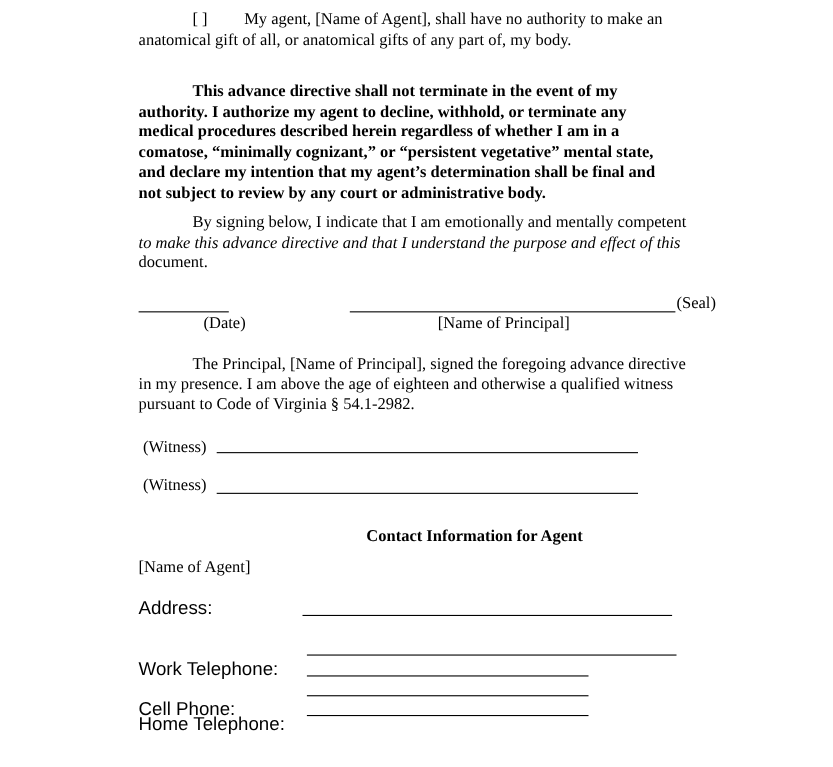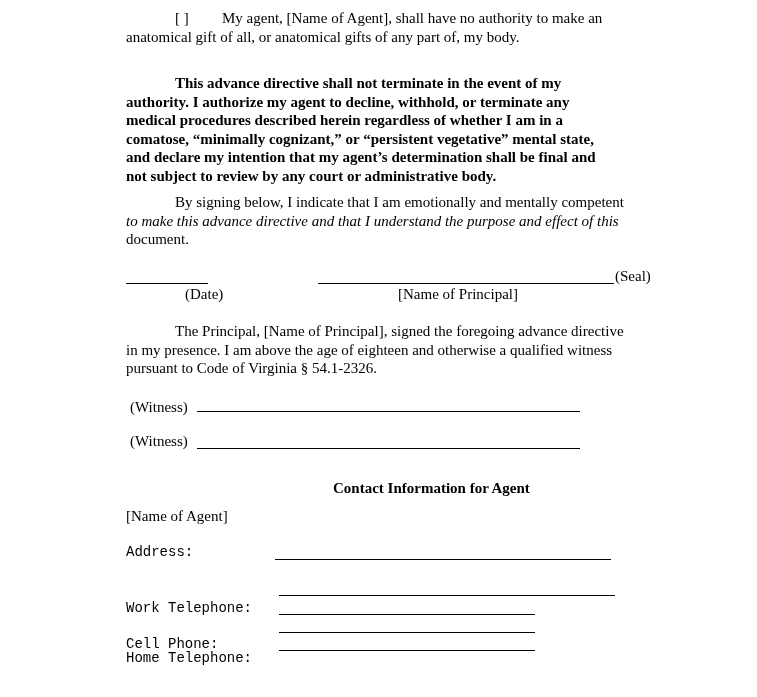--- a/index.html
+++ b/index.html
@@ -12,21 +12,21 @@
       height: 697px;
       position: relative;
       overflow: hidden;
       font-family: "Liberation Serif", serif;
       color: #000;
       font-size: 15px;
     }
     .abs { position: absolute; white-space: nowrap; }
     .line { line-height: 19px; }
     .bold { font-weight: bold; margin-top: 10px; }
-    .sans { font-family: Liberation Mono, monospace; font-size: 14px; }
+    .sans { font-family: Liberation Sans, sans-serif; font-size: 17px; }
     .rule {
       position: absolute;
       height: 0;
       border-top: 1px solid #000;
     }
     .rule.thick { border-top-width: 1.5px; }
   </style>
 </head>
 <body>
 
@@ -55,21 +55,21 @@
   <div class="rule" style="left:126px; top:283px; width:82px;"></div>
   <div class="rule" style="left:318px; top:283px; width:296px;"></div>
   <span class="abs line" style="left:615px; top:267px;text-align:right;">(Seal)</span>
   <span class="abs line" style="left:153px; top:285px;margin-left:32px;">(Date)</span>
   <span class="abs line" style="left:398px; top:285px;">[Name of Principal]</span>
 </div>
 
 <div>
   <span class="abs line" style="left:175px; top:322px;">The Principal, [Name of Principal], signed the foregoing advance directive</span>
   <span class="abs line" style="left:126px; top:341px;">in my presence. I am above the age of eighteen and otherwise a qualified witness</span>
-  <span class="abs line" style="left:126px; top:359px;">pursuant to Code of Virginia § 54.1-2326.</span>
+  <span class="abs line" style="left:126px; top:359px;">pursuant to Code of Virginia § 54.1-2982.</span>
 </div>
 
 <div>
   <span class="abs line" style="left:130px; top:398px;">(Witness)</span>
   <div class="rule thick" style="left:197px; top:411px; width:383px;"></div>
   <span class="abs line" style="left:130px; top:432px;">(Witness)</span>
   <div class="rule" style="left:197px; top:448px; width:383px;"></div>
 </div>
 
 <div>

